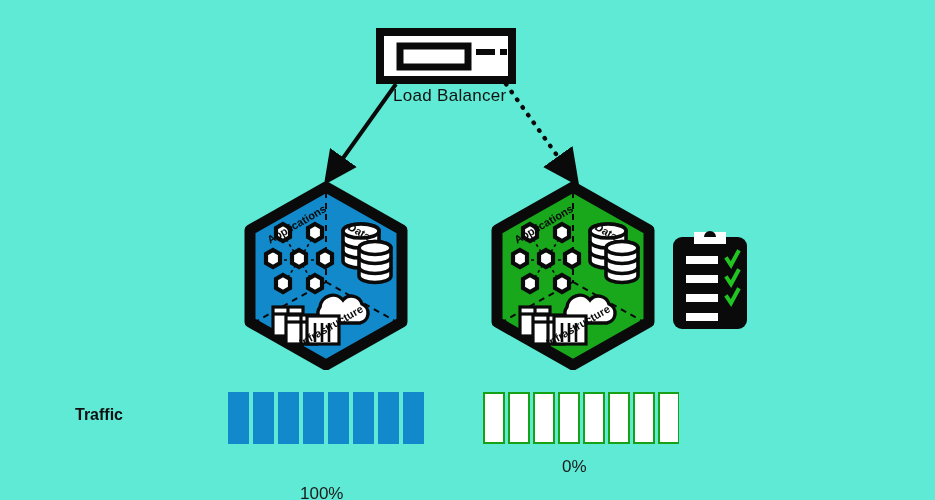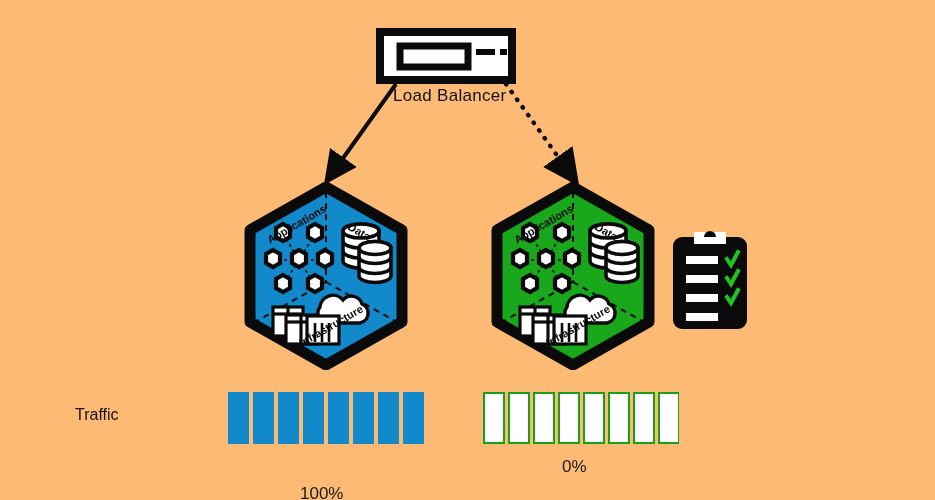--- a/index.html
+++ b/index.html
@@ -1,23 +1,23 @@
 <!DOCTYPE html>
 <html><head>
 <meta charset="utf-8">
 <style>
   html,body{margin:0;padding:0;background:#ffffff;}
   body{width:935px;height:500px;overflow:hidden;
        font-family:"Liberation Sans","DejaVu Sans",sans-serif;}
-  #stage{position:relative;width:935px;height:500px;background:#fdba74;}
+  #stage{position:relative;width:935px;height:500px;background:#5eead4;}
   .abs{position:absolute;}
   svg{display:block;}
   .lb-label{position:absolute;left:393px;top:86px;font-size:17px;color:#111111;
             letter-spacing:.3px;white-space:nowrap;}
-  .traffic-label{position:absolute;left:75px;top:404px;font-size:16px;font-weight:normal;
+  .traffic-label{position:absolute;left:75px;top:404px;font-size:16px;font-weight:bold;
                  color:#111111;line-height:21px;}
   .pct{position:absolute;font-size:17px;color:#1a1a1a;white-space:nowrap;}
   .pct-left{left:300px;top:457px;margin-top:27px;}
   .pct-right{left:562px;top:457px;}
 </style>
 </head>
 <body>
 
 <div id="stage">
 

